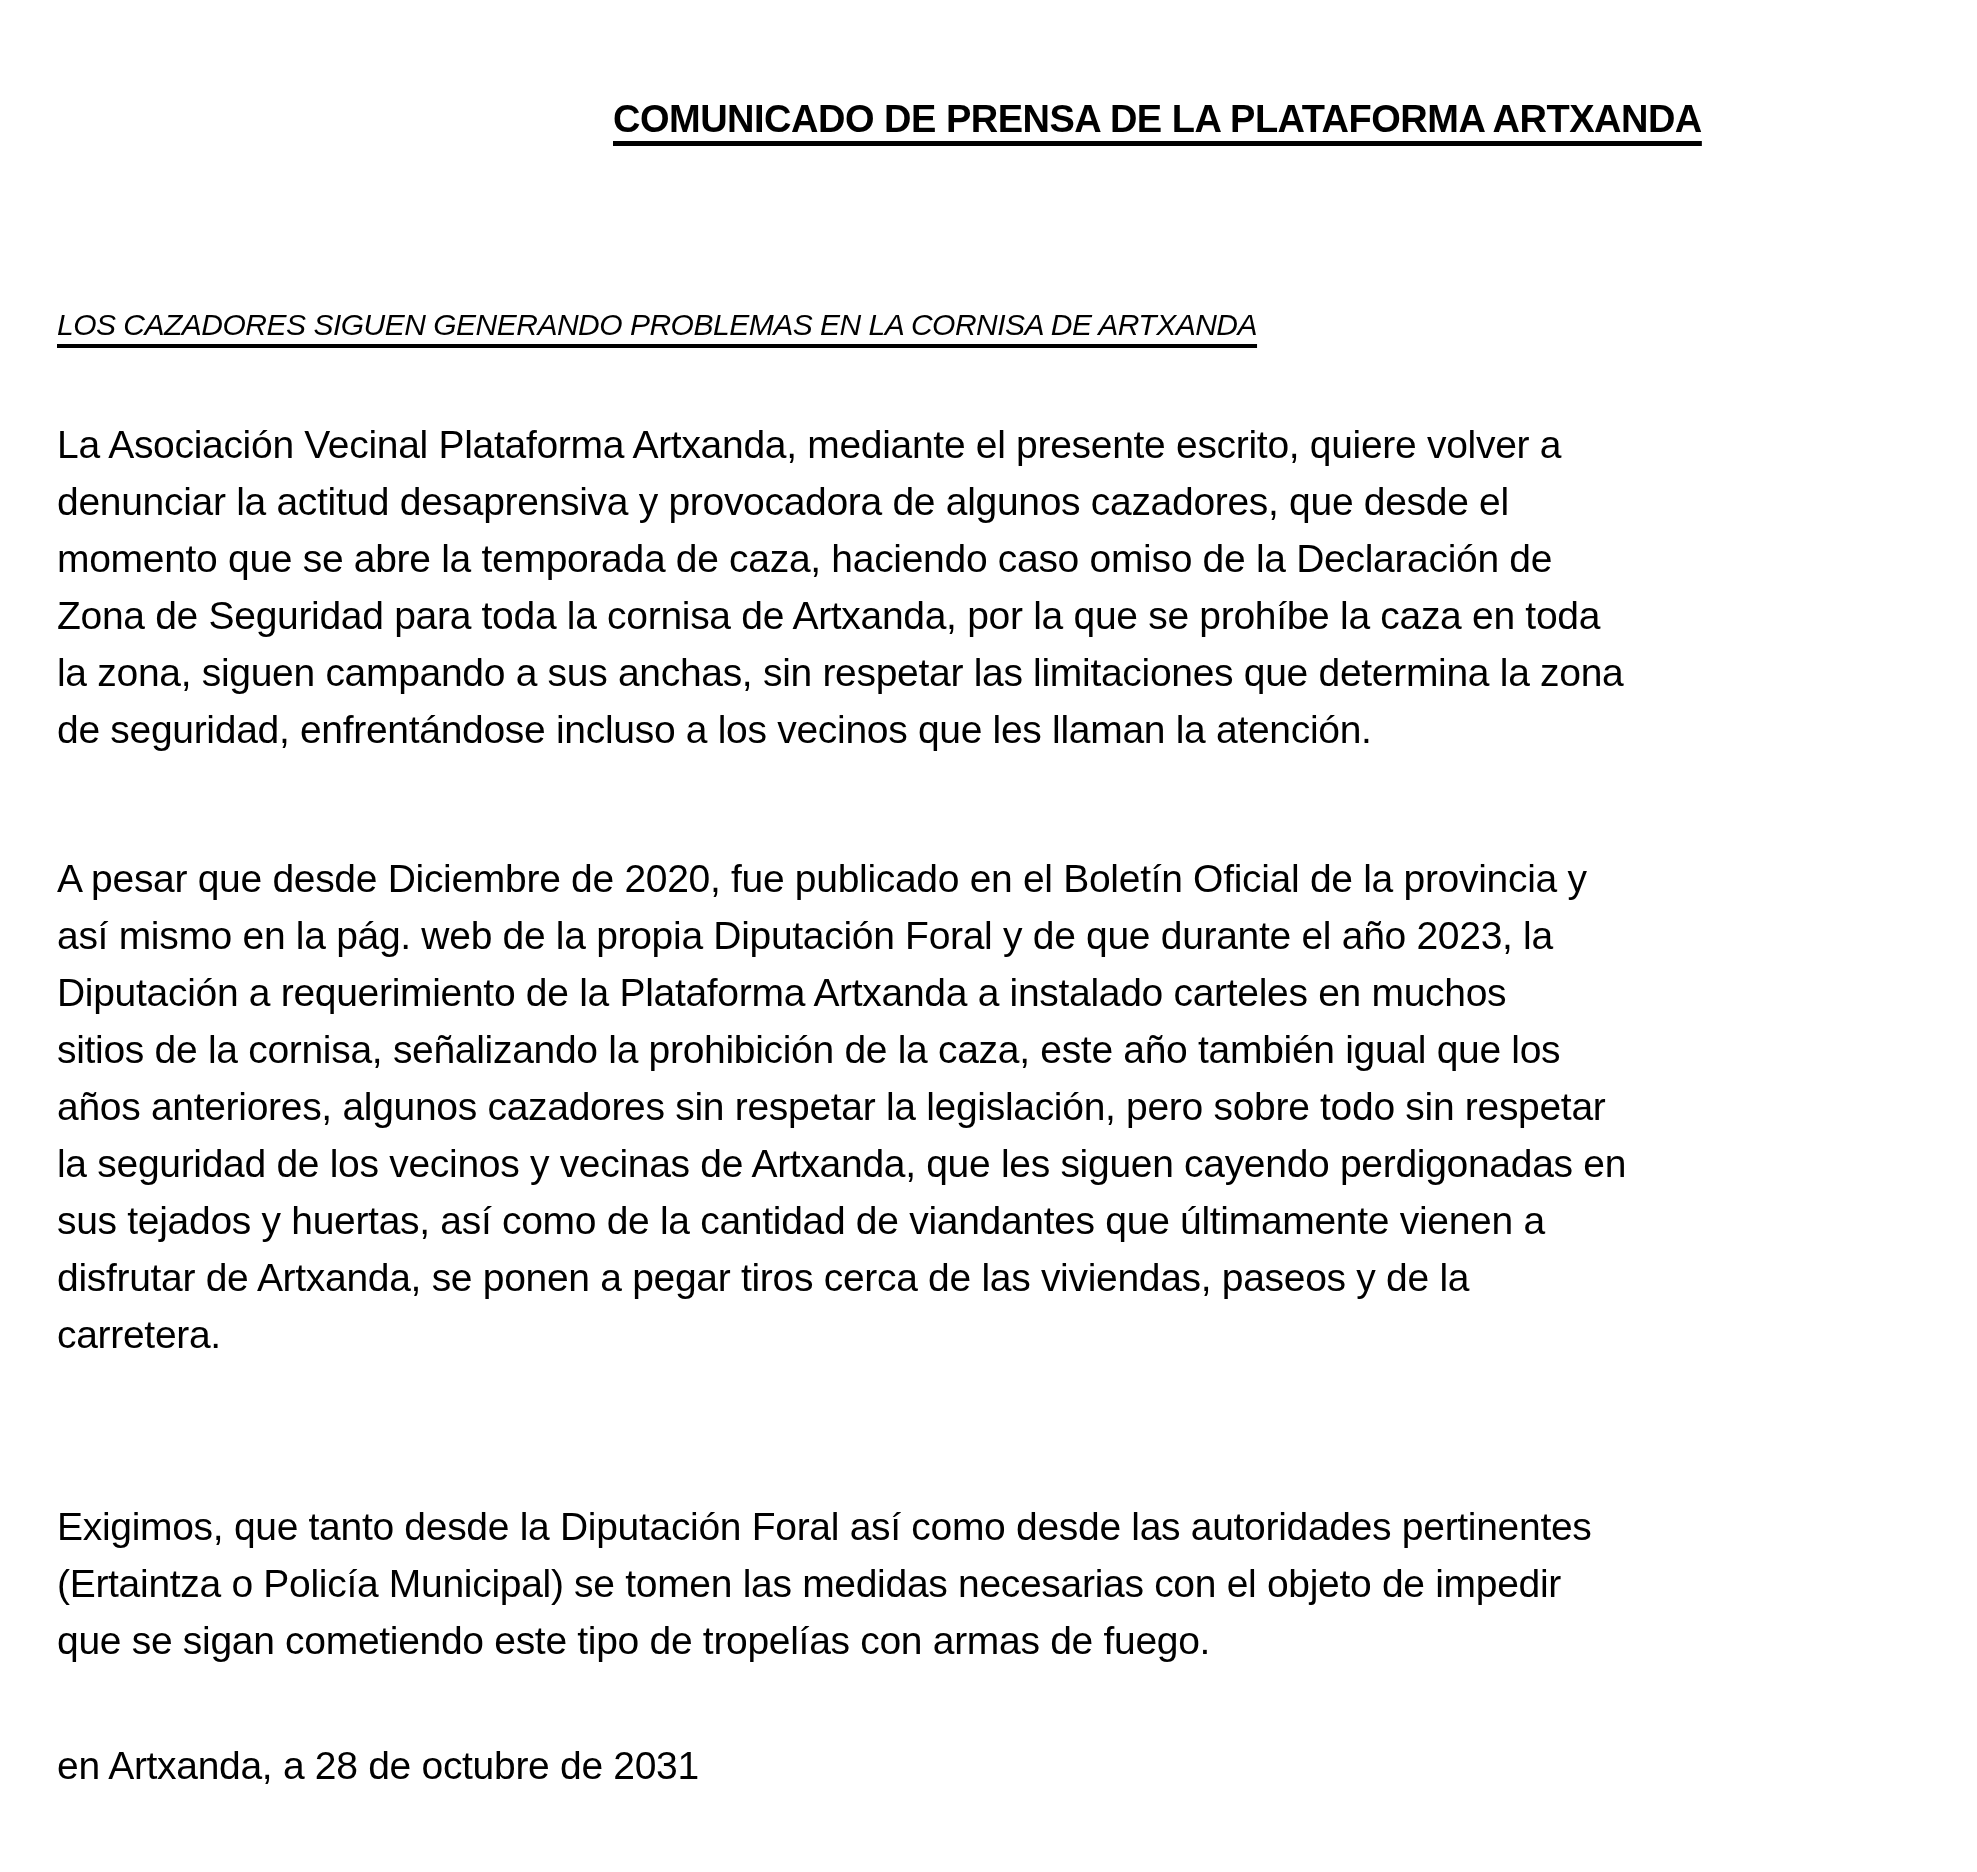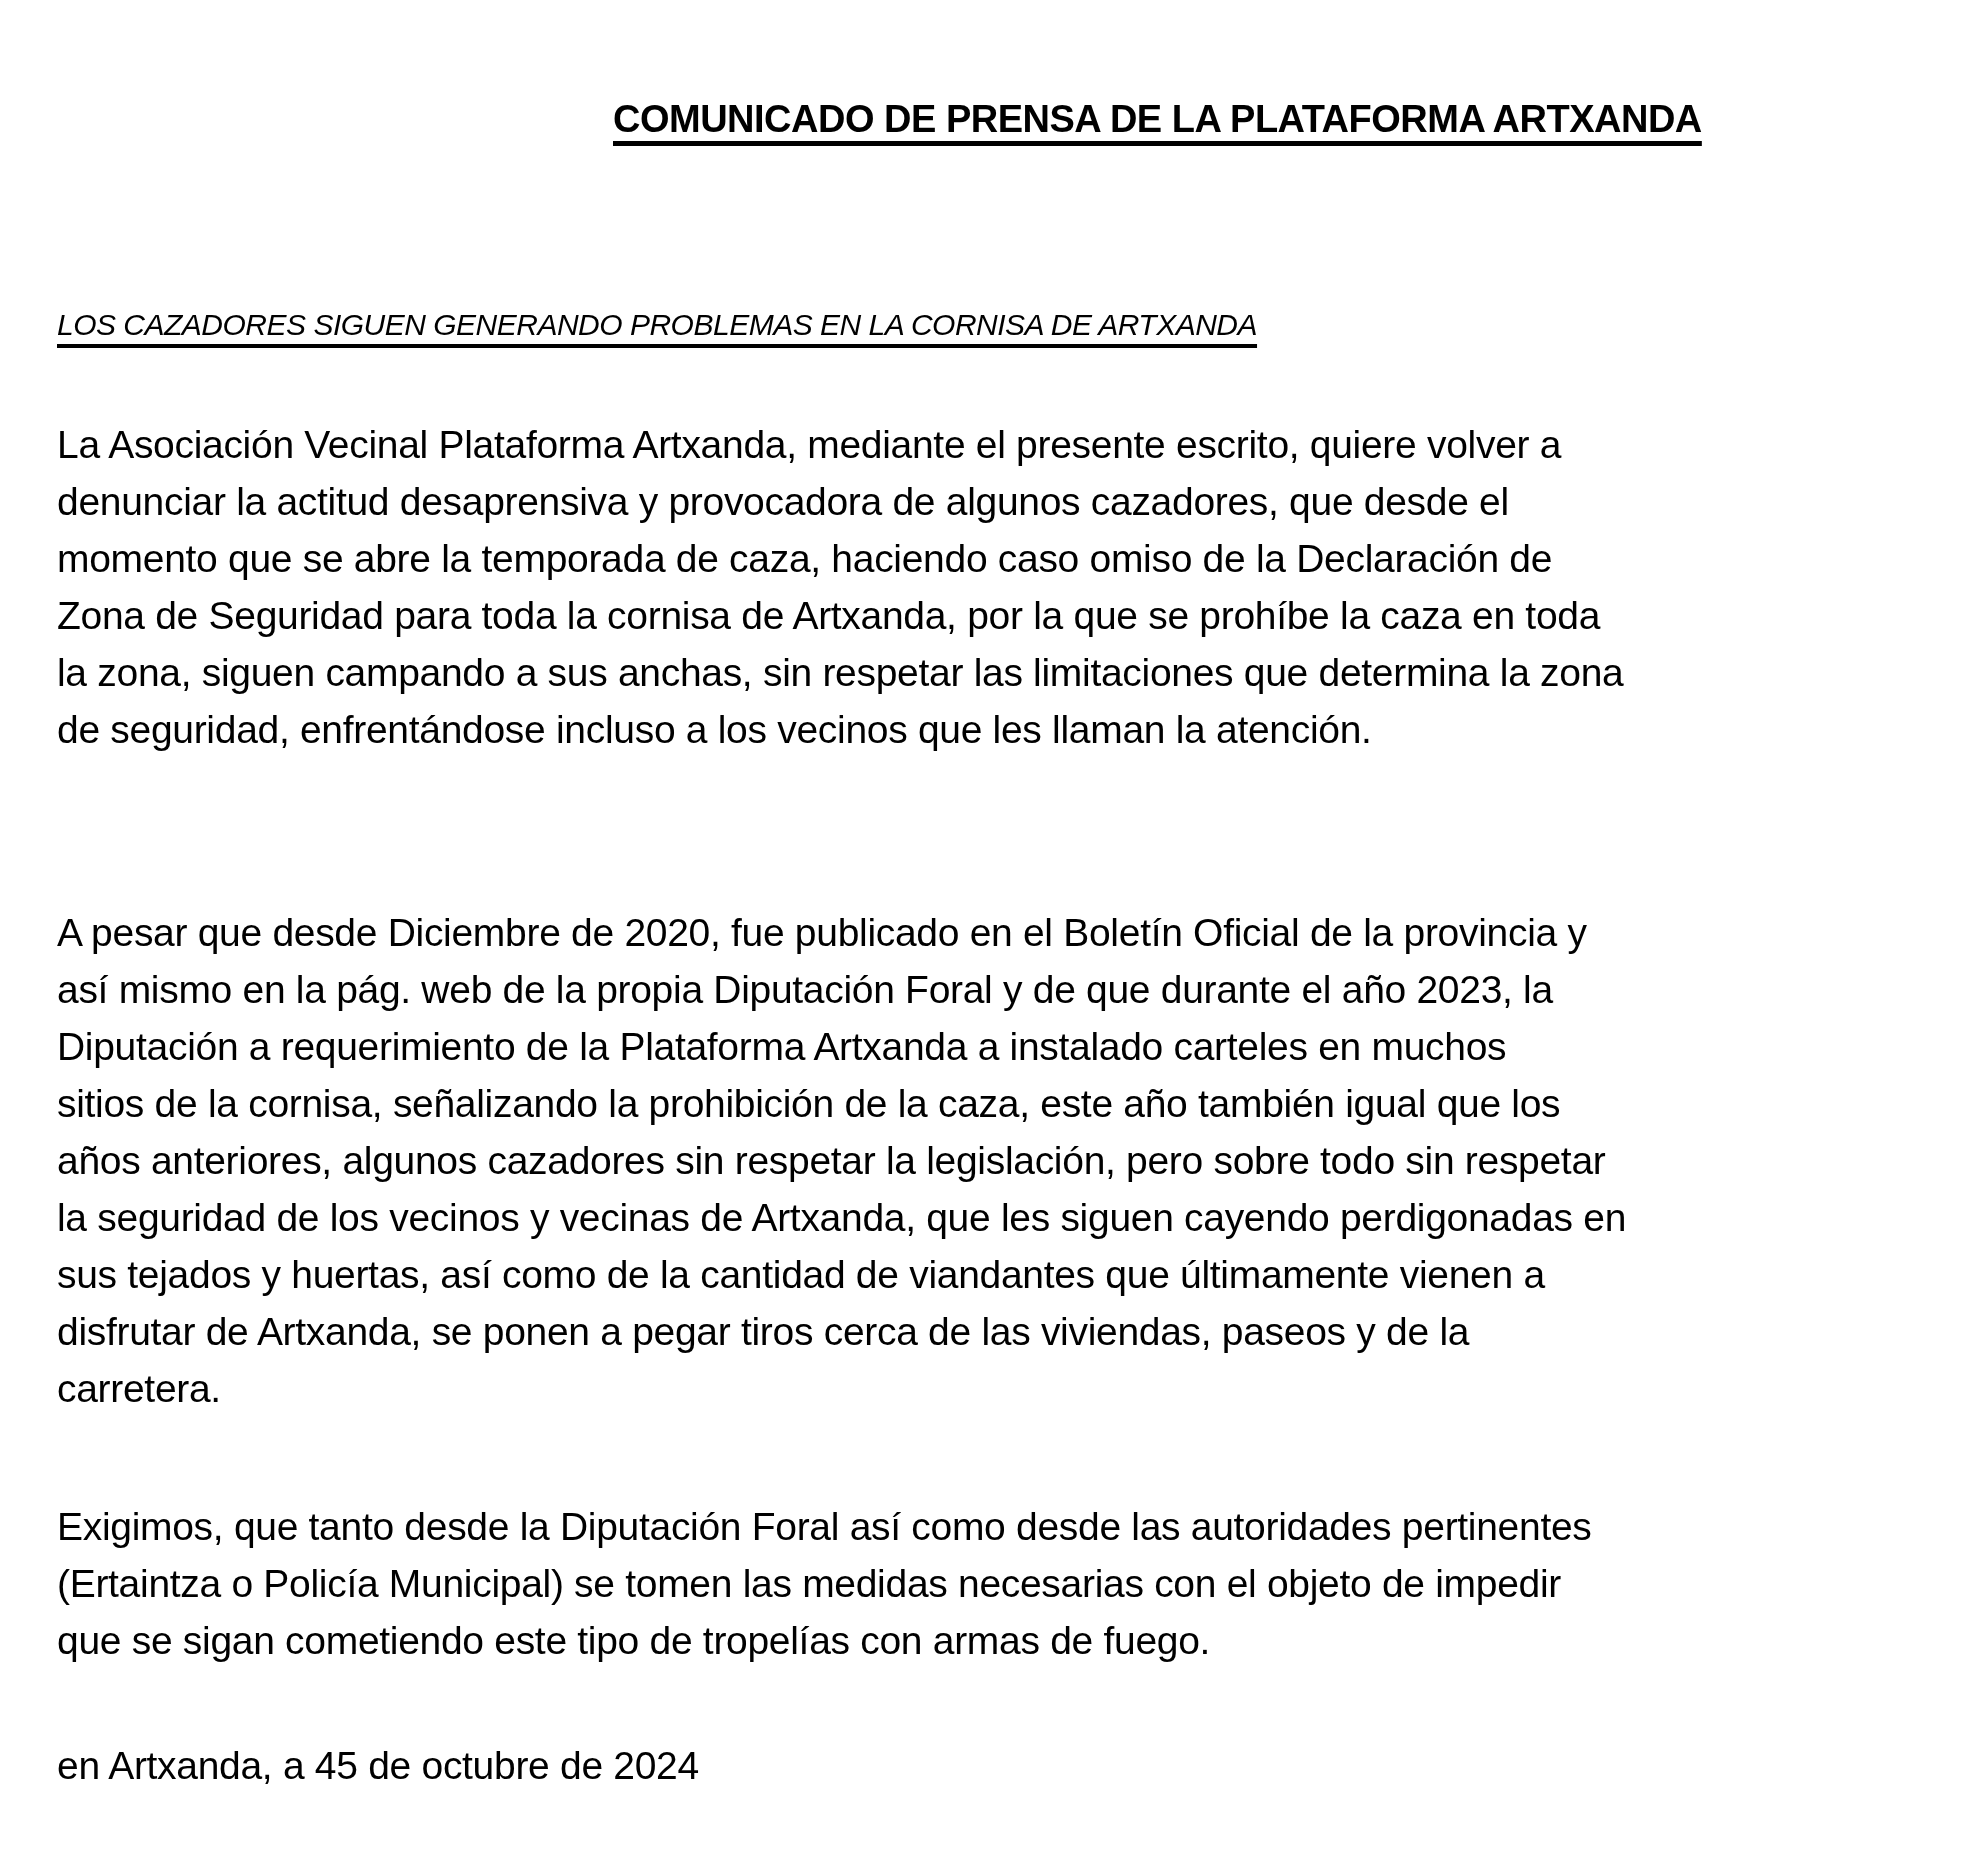--- a/index.html
+++ b/index.html
@@ -46,21 +46,21 @@
   .body-para {
     position: absolute;
     left: 57px;
     margin: 0;
     font-size: 39px;
     line-height: 57px;
     letter-spacing: -0.3px;
     white-space: pre;
   }
   .para-1 { top: 416px; }
-  .para-2 { top: 904px; }
+  .para-2 { top: 850px; }
   .para-3 { top: 1498px; }
   .dateline { top: 1737px; }
 </style>
 </head>
 <body>
 
 <div class="page">
   <h1 class="doc-title">COMUNICADO DE PRENSA DE LA PLATAFORMA ARTXANDA</h1>
 
   <h2 class="doc-subtitle">LOS CAZADORES SIGUEN GENERANDO PROBLEMAS EN LA CORNISA DE ARTXANDA</h2>
@@ -79,15 +79,15 @@
 años anteriores, algunos cazadores sin respetar la legislación, pero sobre todo sin respetar
 la seguridad de los vecinos y vecinas de Artxanda, que les siguen cayendo perdigonadas en
 sus tejados y huertas, así como de la cantidad de viandantes que últimamente vienen a
 disfrutar de Artxanda, se ponen a pegar tiros cerca de las viviendas, paseos y de la
 carretera.</p>
 
   <p class="body-para para-3">Exigimos, que tanto desde la Diputación Foral así como desde las autoridades pertinentes
 (Ertaintza o Policía Municipal) se tomen las medidas necesarias con el objeto de impedir
 que se sigan cometiendo este tipo de tropelías con armas de fuego.</p>
 
-  <p class="body-para dateline">en Artxanda, a 45 de octubre de 2024</p>
+  <p class="body-para dateline">en Artxanda, a 28 de octubre de 2031</p>
 </div>
 
 
 </body></html>

